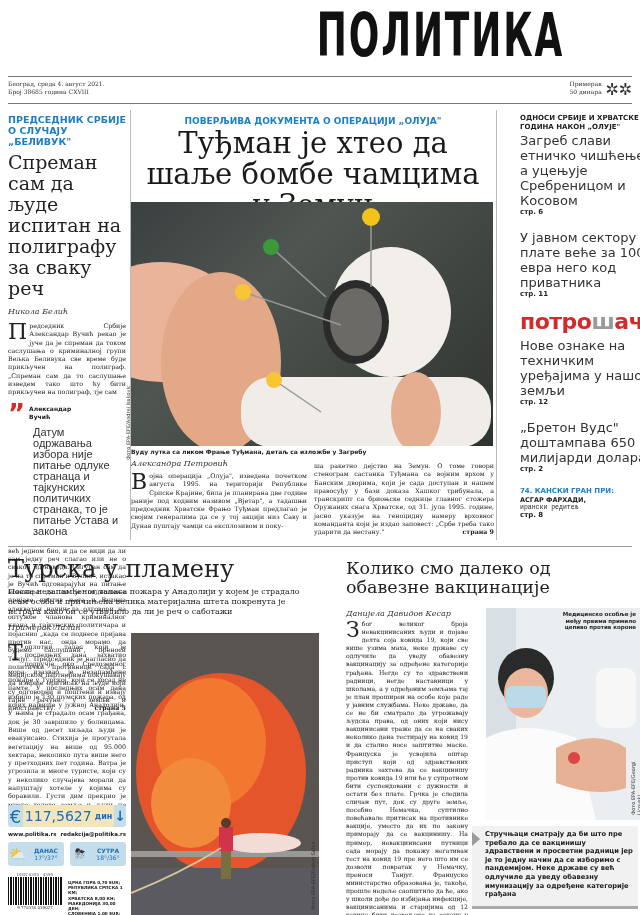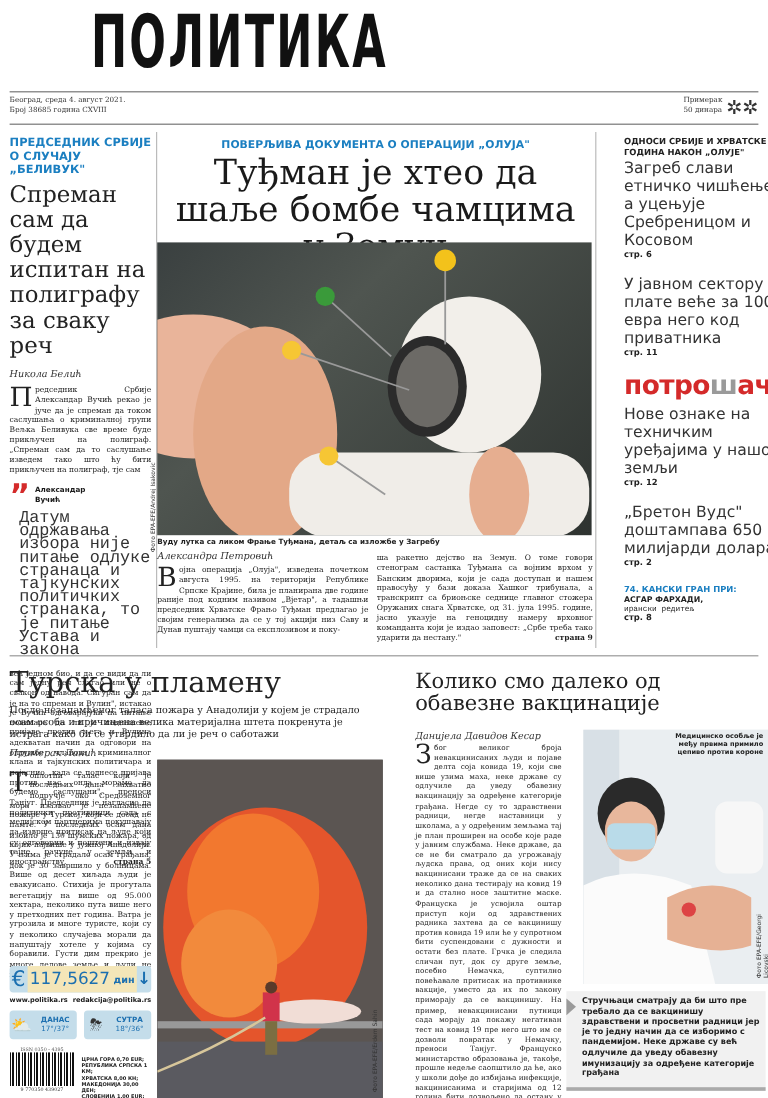--- a/index.html
+++ b/index.html
@@ -1,18 +1,18 @@
 <!DOCTYPE html>
 <html><head>
 <meta charset="utf-8">
 <style>
   *{box-sizing:border-box;margin:0;padding:0}
   body{width:640px;height:915px;background:#fff;font-family:"DejaVu Serif",serif;color:#1a1a1a;position:relative;overflow:hidden}
   .abs{position:absolute}
-  .masthead{left:0;top:0;width:640px;height:70px;display:flex;justify-content:flex-start;align-items:center}
+  .masthead{left:0;top:0;width:640px;height:70px;display:flex;justify-content:flex-end;align-items:center}
   .masthead span{font-family:"DejaVu Sans",sans-serif;font-weight:bold;font-size:58px;letter-spacing:3px;transform:scaleX(0.62) scaleY(1.05);color:#111;line-height:1}
   .hr{background:#777;height:1px}
   .infobar{left:8px;top:78px;width:624px;height:24px;font-size:6px;color:#333}
   .infobar .l{position:absolute;left:0;top:2px;line-height:8px}
   .infobar .c{position:absolute;left:0;width:624px;text-align:center;top:0}
   .infobar .c .a{font-size:9px;display:block}
   .infobar .c .b{font-size:5.5px;display:block}
   .infobar .r{position:absolute;right:30px;top:2px;line-height:8px;text-align:left}
   .infobar .stars{position:absolute;right:0;top:2px;font-size:16px;color:#333;font-family:"DejaVu Sans",sans-serif}
   .kicker{font-family:"DejaVu Sans",sans-serif;font-weight:bold;color:#1b7fc1;text-transform:uppercase}
@@ -42,31 +42,31 @@
   <div class="r">
     <div>Примерак</div>
     <div>50 динара</div>
   </div>
   <div class="stars">✲✲</div>
 </div>
 <div class="abs hr" style="left:8px;top:103px;width:624px"></div>
 
 <div class="abs" style="left:8px;top:114px;width:118px">
   <div class="kicker" style="font-size:9.5px;line-height:11px">ПРЕДСЕДНИК СРБИЈЕ О СЛУЧАЈУ „БЕЛИВУК"</div>
-  <div style="font-size:19px;line-height:21px;margin-top:5px;color:#222">Спреман сам да будем испитан на полиграфу за сваку реч</div>
+  <div style="font-size:19px;line-height:21px;margin-top:5px;color:#222">Спреман сам да људе испитан на полиграфу за сваку реч</div>
   <div class="author" style="margin-top:8px">Никола Белић</div>
   <div class="body-text" style="margin-top:6px">
     <span class="dropcap">П</span>
     <span>редседник Србије Александар Вучић рекао је јуче да је спреман да током саслушања о криминалној групи Вељка Беливука све време буде прикључен на полиграф. „Спреман сам да то саслушање изведем тако што ћу бити прикључен на полиграф, тje сам</span>
   </div>
   <div style="margin-top:8px;display:flex;gap:4px">
     <span style="font-size:26px;line-height:18px;color:#d42a2a;font-weight:bold;font-family:'DejaVu Sans',sans-serif">”</span>
     <span style="font-family:'DejaVu Sans',sans-serif;font-size:6px;font-weight:bold;line-height:8px;width:40px">Александар Вучић</span>
   </div>
-  <div style="margin:4px 0 0 8px;font-family:Liberation Mono, monospace;font-size:14px;line-height:11px;color:#333">Датум одржавања избора није питање одлуке странаца и тајкунских политичких странака, то је питање Устава и закона</div>
+  <div style="margin:4px 0 0 25px;font-family:Liberation Sans, sans-serif;font-size:11px;line-height:11px;color:#333">Датум одржавања избора није питање одлуке странаца и тајкунских политичких странака, то је питање Устава и закона</div>
   <div class="body-text" style="margin-top:10px">
     <span>већ једном био, и да се види да ли сам једну реч слагао или не о свакон од навода. Сигуран сам да је на то спреман и Вулин", истакао је Вучић одговарајући на питање новинара да ли је подношење пријаве против њега и Вулина адекватан начин да одговори на оптужбе чланова криминалног клана и тајкунских политичара и појаснио „када се поднесе пријава против нас, онда морамо да будемо саслушани", преноси Танјуг. Председник је нагласио да политички противници сада с медијском партнерима покушавају да изврше притисак на људе који су одговорни и поштени и извају тајне рачуне у земљи и иностранству.</span>
     <span style="float:right;font-weight:bold">страна 5</span>
   </div>
 </div>
 <div class="abs credit" style="left:125px;top:380px;height:80px">Фото EPA-EFE/Andrej Isakovic</div>
 <div class="abs vsep" style="left:130px;top:110px;height:430px"></div>
 
 <div class="abs" style="left:130px;top:116px;width:366px;text-align:center">
   <div class="kicker" style="font-size:9px">ПОВЕРЉИВА ДОКУМЕНТА О ОПЕРАЦИЈИ „ОЛУЈА"</div>

